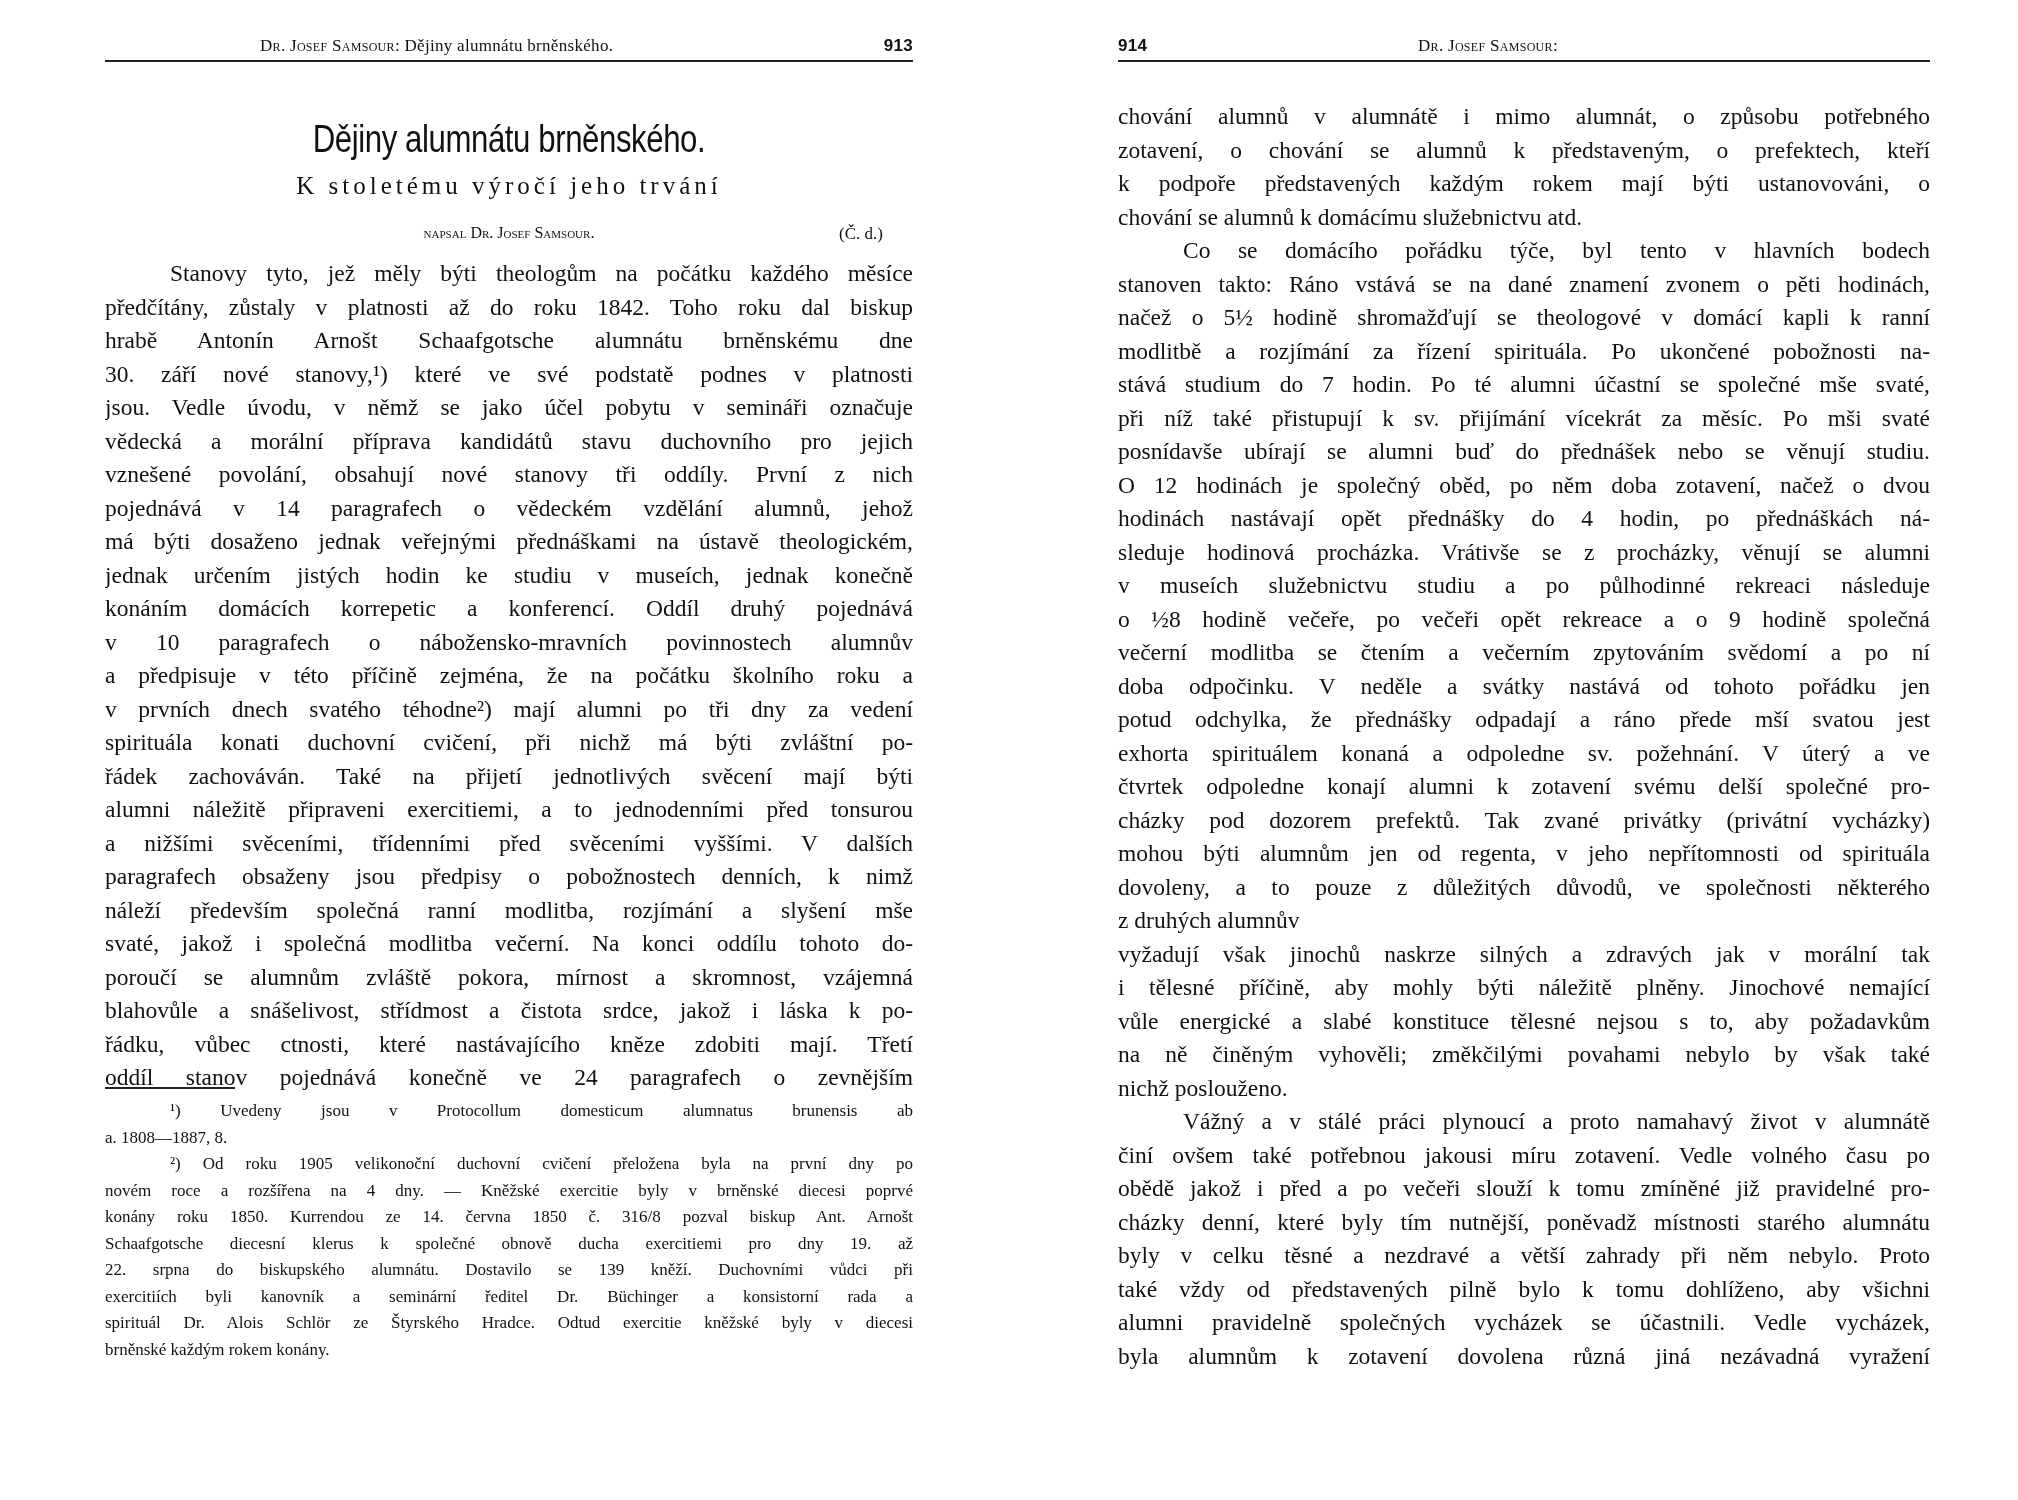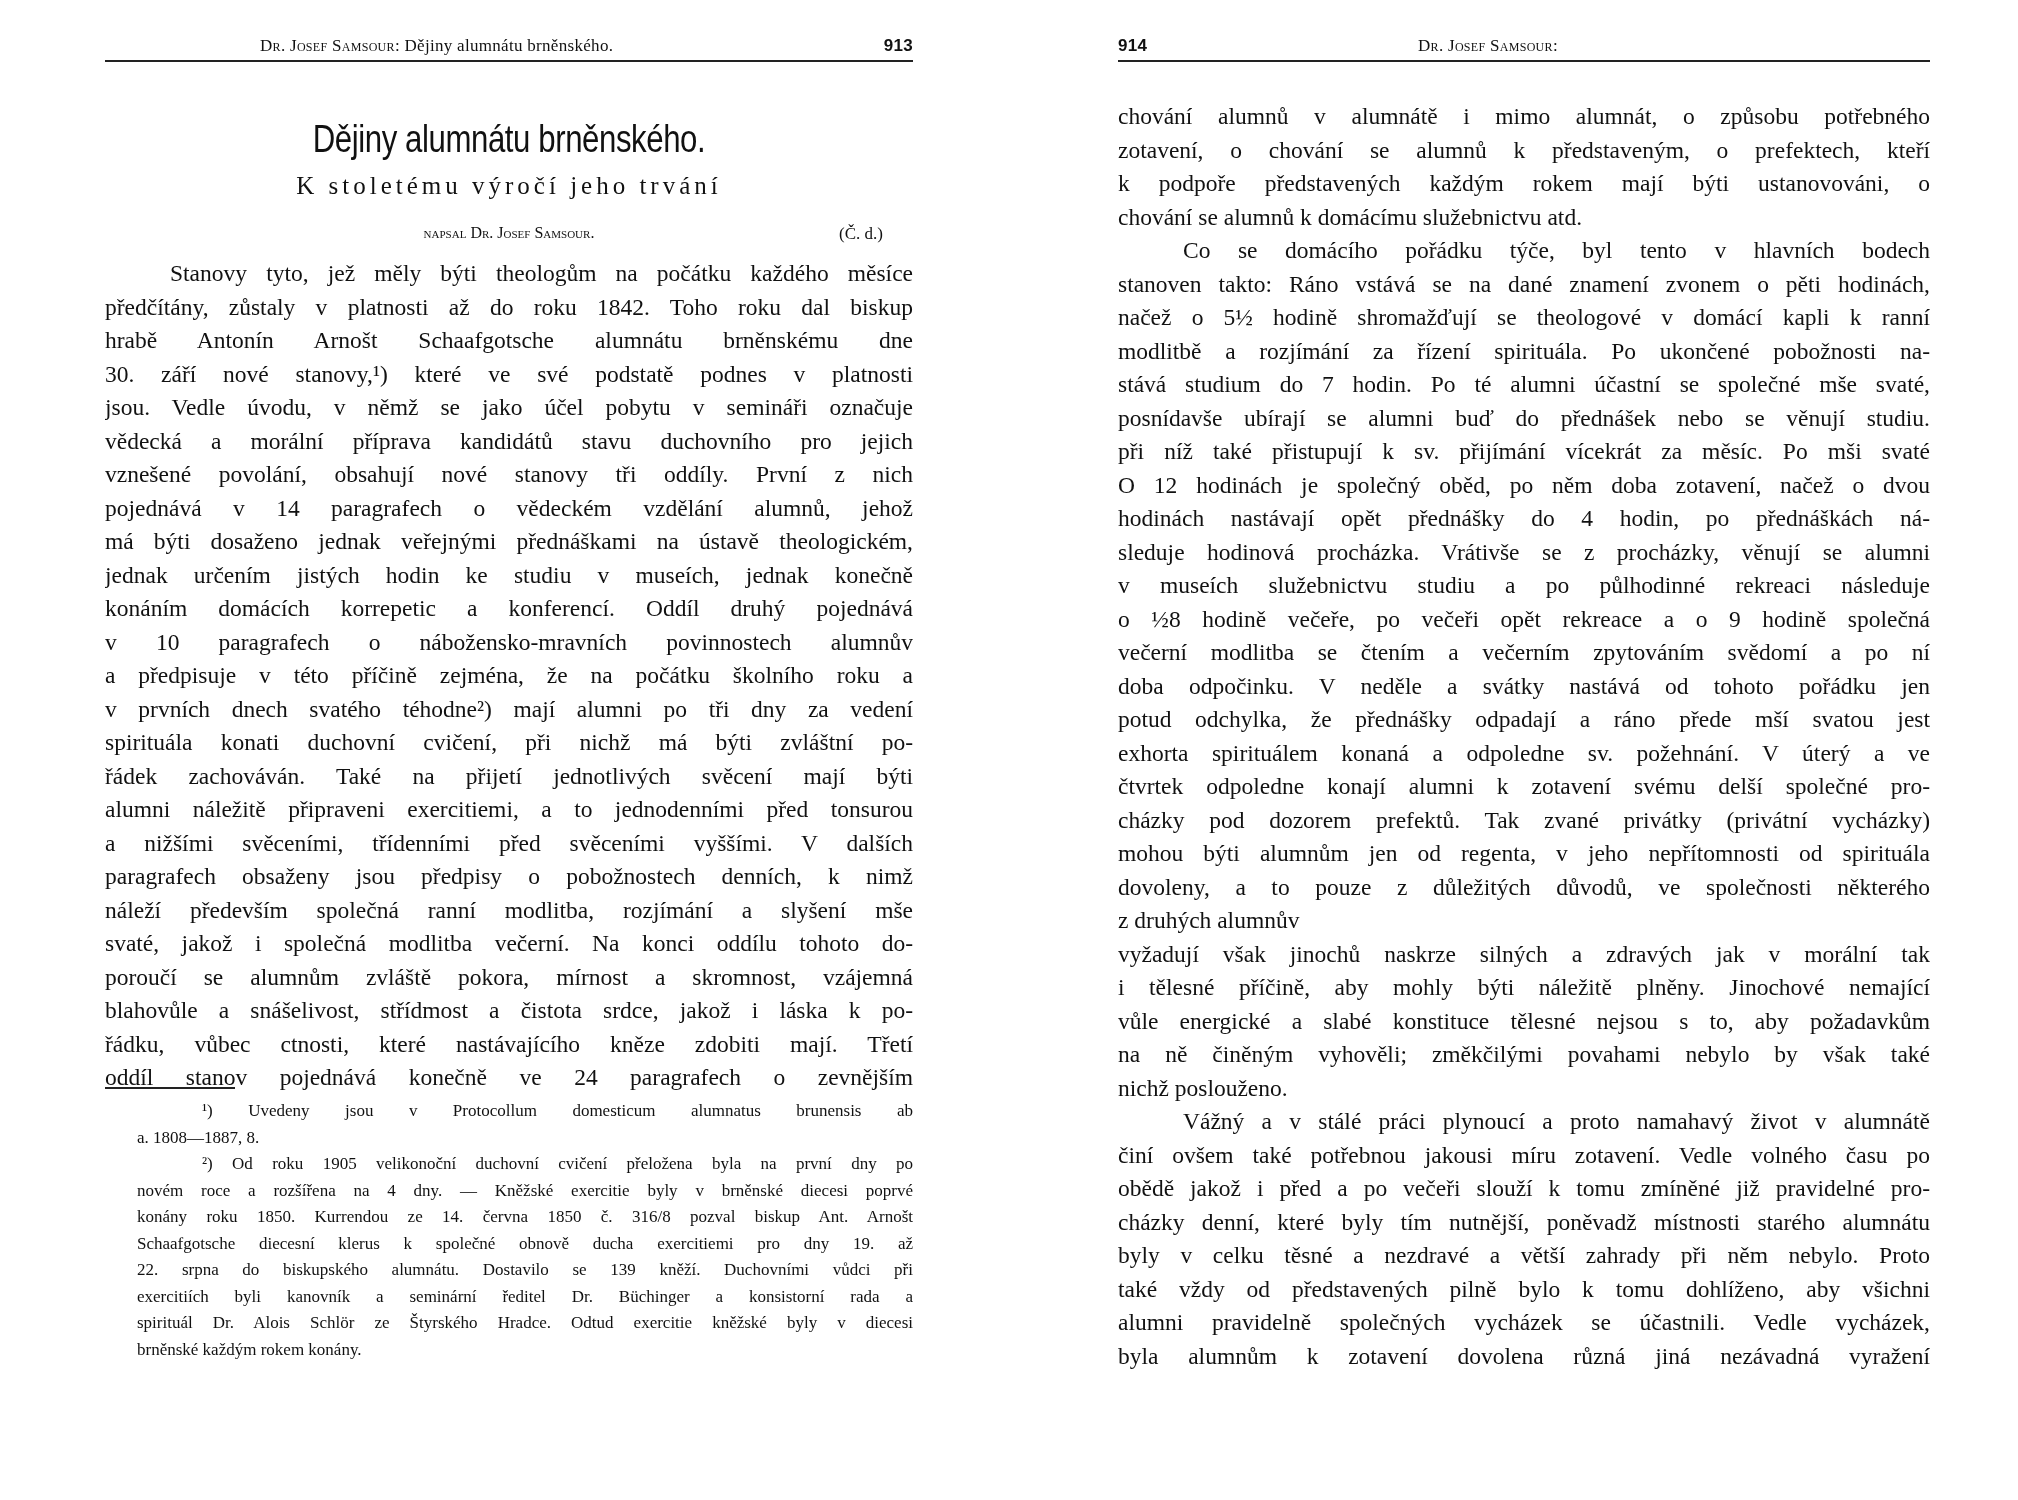--- a/index.html
+++ b/index.html
@@ -47,21 +47,21 @@
   .body-text .line.ind { padding-left: 65px; }
 
   .left .body-text { top: 257px; }
   .right .body-text { top: 100px; }
 
   .fn-rule { position: absolute; left: 0; width: 130px; top: 1087px; border-top: 2px solid #222; }
   .footnotes {
     position: absolute; left: 0; right: 0; top: 1098px;
     font-size: 17px; line-height: 26.5px;
   }
-  .footnotes .line { display: block; text-align: justify; text-align-last: justify; white-space: nowrap; overflow: hidden; margin-left: 32px; }
+  .footnotes .line { display: block; text-align: justify; text-align-last: justify; white-space: nowrap; overflow: hidden; }
   .footnotes .line.last { text-align-last: left; }
   .footnotes .line.ind { padding-left: 65px; }
 </style>
 </head>
 <body>
 
 <div class="page left">
   <div class="running-head">
     <span class="title"><span class="sc">Dr. Josef Samsour:</span> <span>Dějiny alumnátu brněnského.</span></span>
     <span class="pno">913</span>
@@ -126,22 +126,22 @@
   <div class="body-text">
     <span class="line">chování alumnů v alumnátě i mimo alumnát, o způsobu potřebného</span>
     <span class="line">zotavení, o chování se alumnů k představeným, o prefektech, kteří</span>
     <span class="line">k podpoře představených každým rokem mají býti ustanovováni, o</span>
     <span class="line last">chování se alumnů k domácímu služebnictvu atd.</span>
     <span class="line ind">Co se domácího pořádku týče, byl tento v hlavních bodech</span>
     <span class="line">stanoven takto: Ráno vstává se na dané znamení zvonem o pěti hodinách,</span>
     <span class="line">načež o 5½ hodině shromažďují se theologové v domácí kapli k ranní</span>
     <span class="line">modlitbě a rozjímání za řízení spirituála. Po ukončené pobožnosti na-</span>
     <span class="line">stává studium do 7 hodin. Po té alumni účastní se společné mše svaté,</span>
+    <span class="line">při níž také přistupují k sv. přijímání vícekrát za měsíc. Po mši svaté</span>
     <span class="line">posnídavše ubírají se alumni buď do přednášek nebo se věnují studiu.</span>
-    <span class="line">při níž také přistupují k sv. přijímání vícekrát za měsíc. Po mši svaté</span>
     <span class="line">O 12 hodinách je společný oběd, po něm doba zotavení, načež o dvou</span>
     <span class="line">hodinách nastávají opět přednášky do 4 hodin, po přednáškách ná-</span>
     <span class="line">sleduje hodinová procházka. Vrátivše se z procházky, věnují se alumni</span>
     <span class="line">v museích služebnictvu studiu a po půlhodinné rekreaci následuje</span>
     <span class="line">o ½8 hodině večeře, po večeři opět rekreace a o 9 hodině společná</span>
     <span class="line">večerní modlitba se čtením a večerním zpytováním svědomí a po ní</span>
     <span class="line">doba odpočinku. V neděle a svátky nastává od tohoto pořádku jen</span>
     <span class="line">potud odchylka, že přednášky odpadají a ráno přede mší svatou jest</span>
     <span class="line">exhorta spirituálem konaná a odpoledne sv. požehnání. V úterý a ve</span>
     <span class="line">čtvrtek odpoledne konají alumni k zotavení svému delší společné pro-</span>

